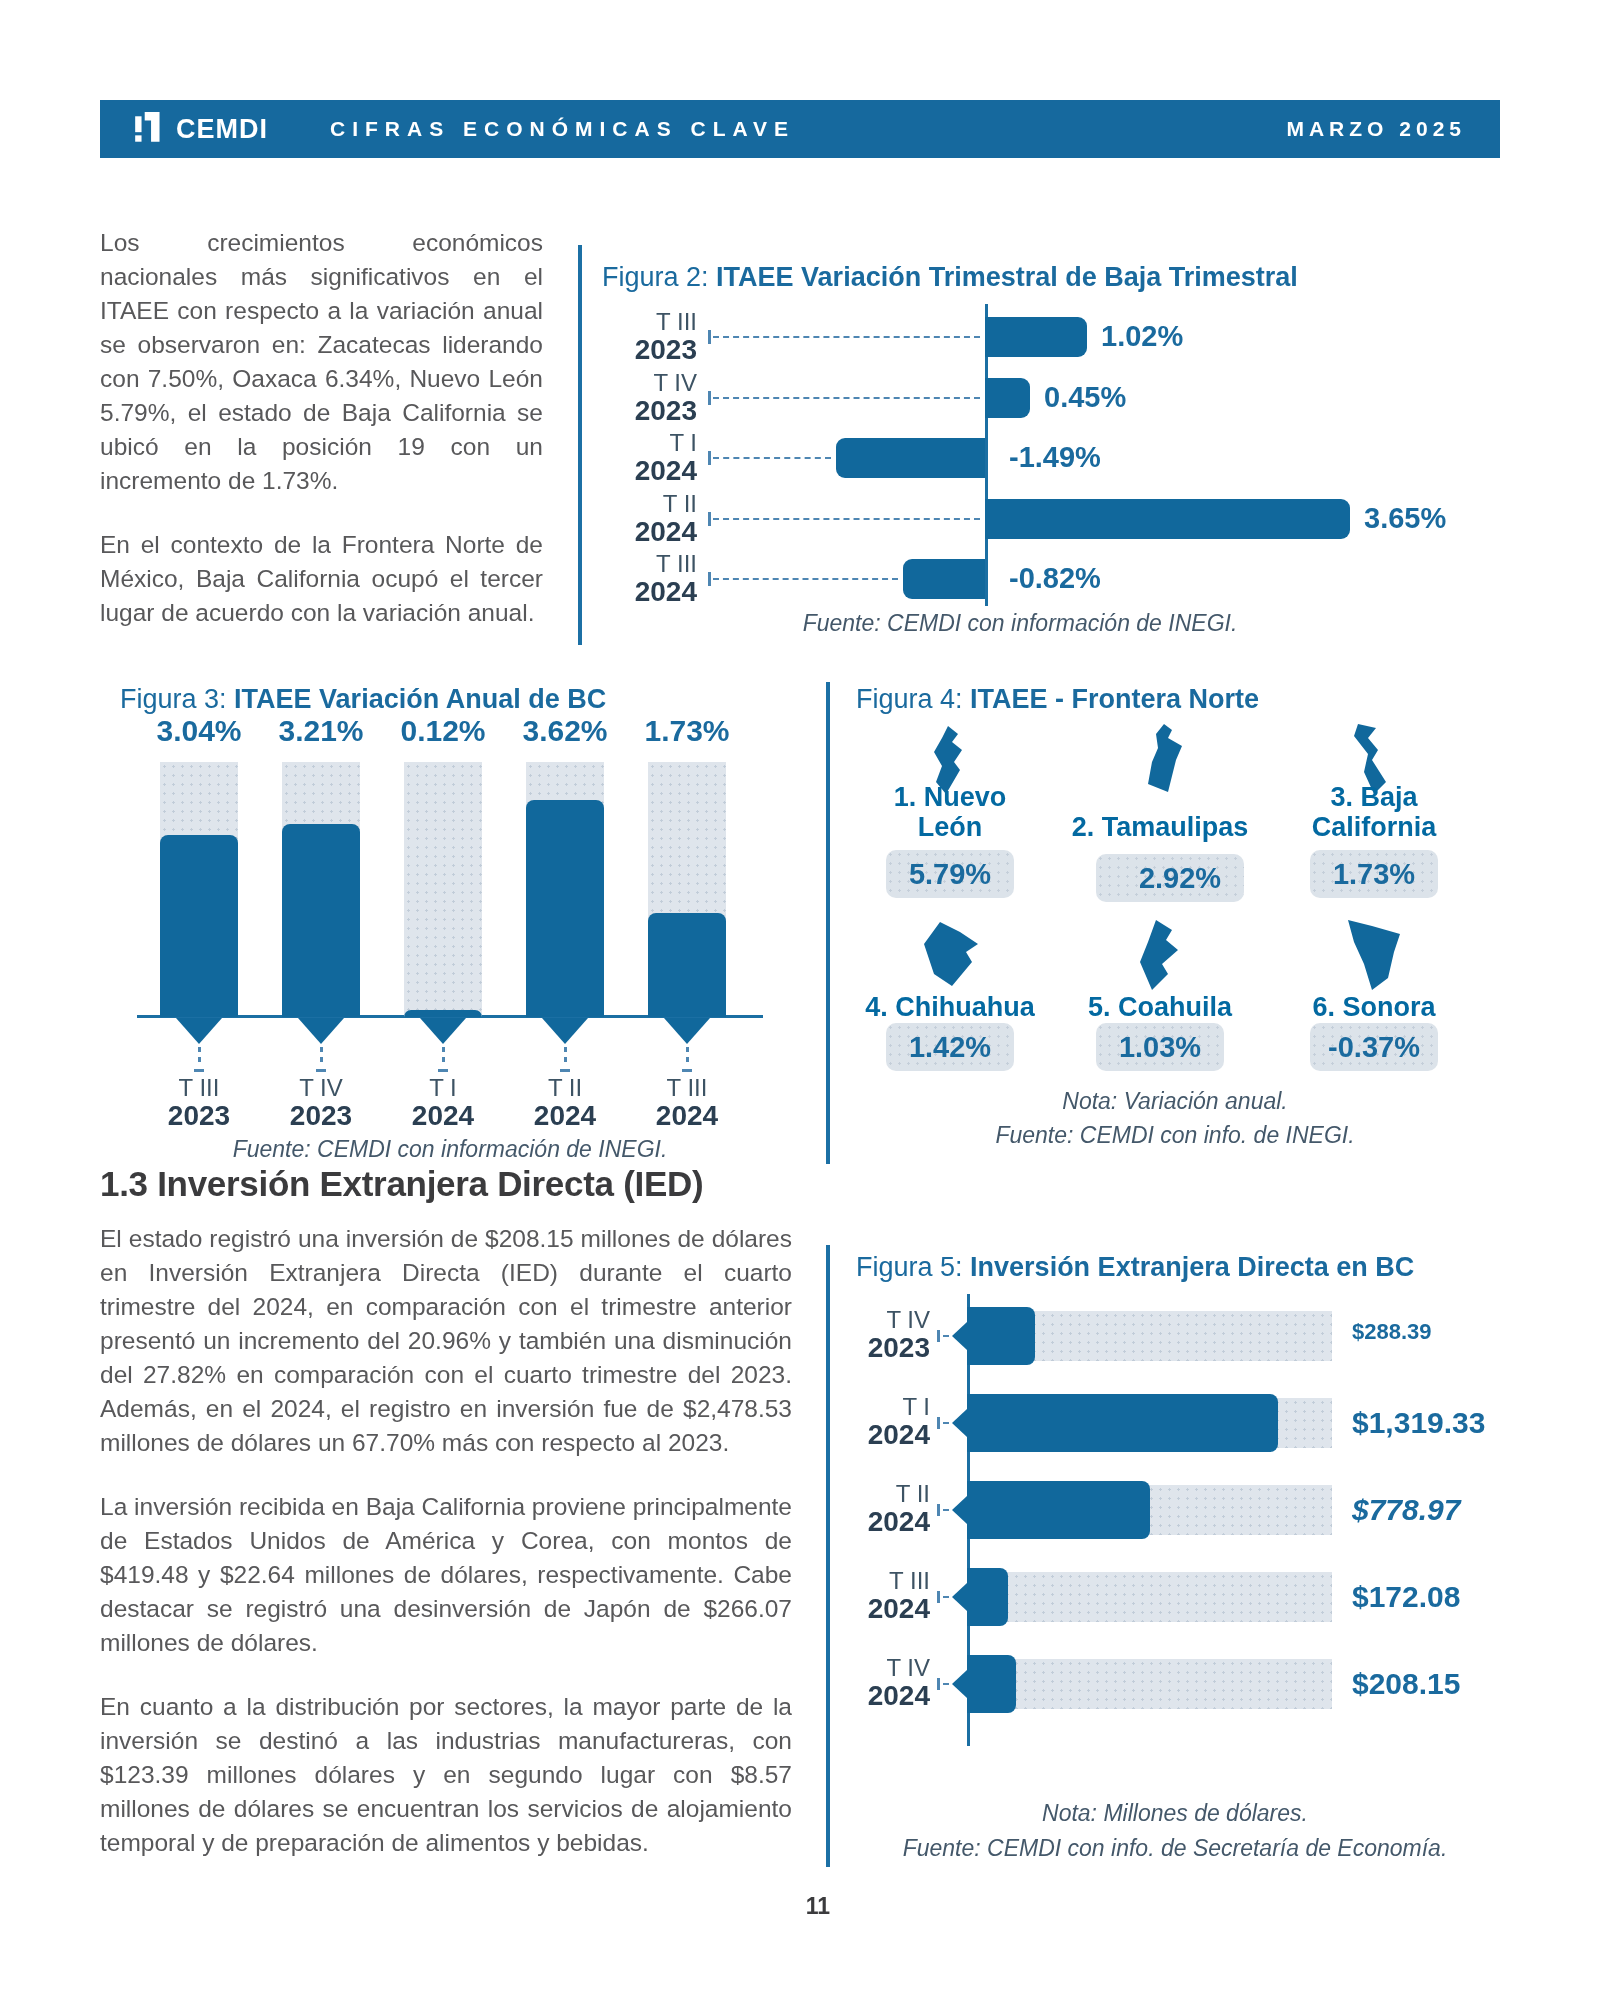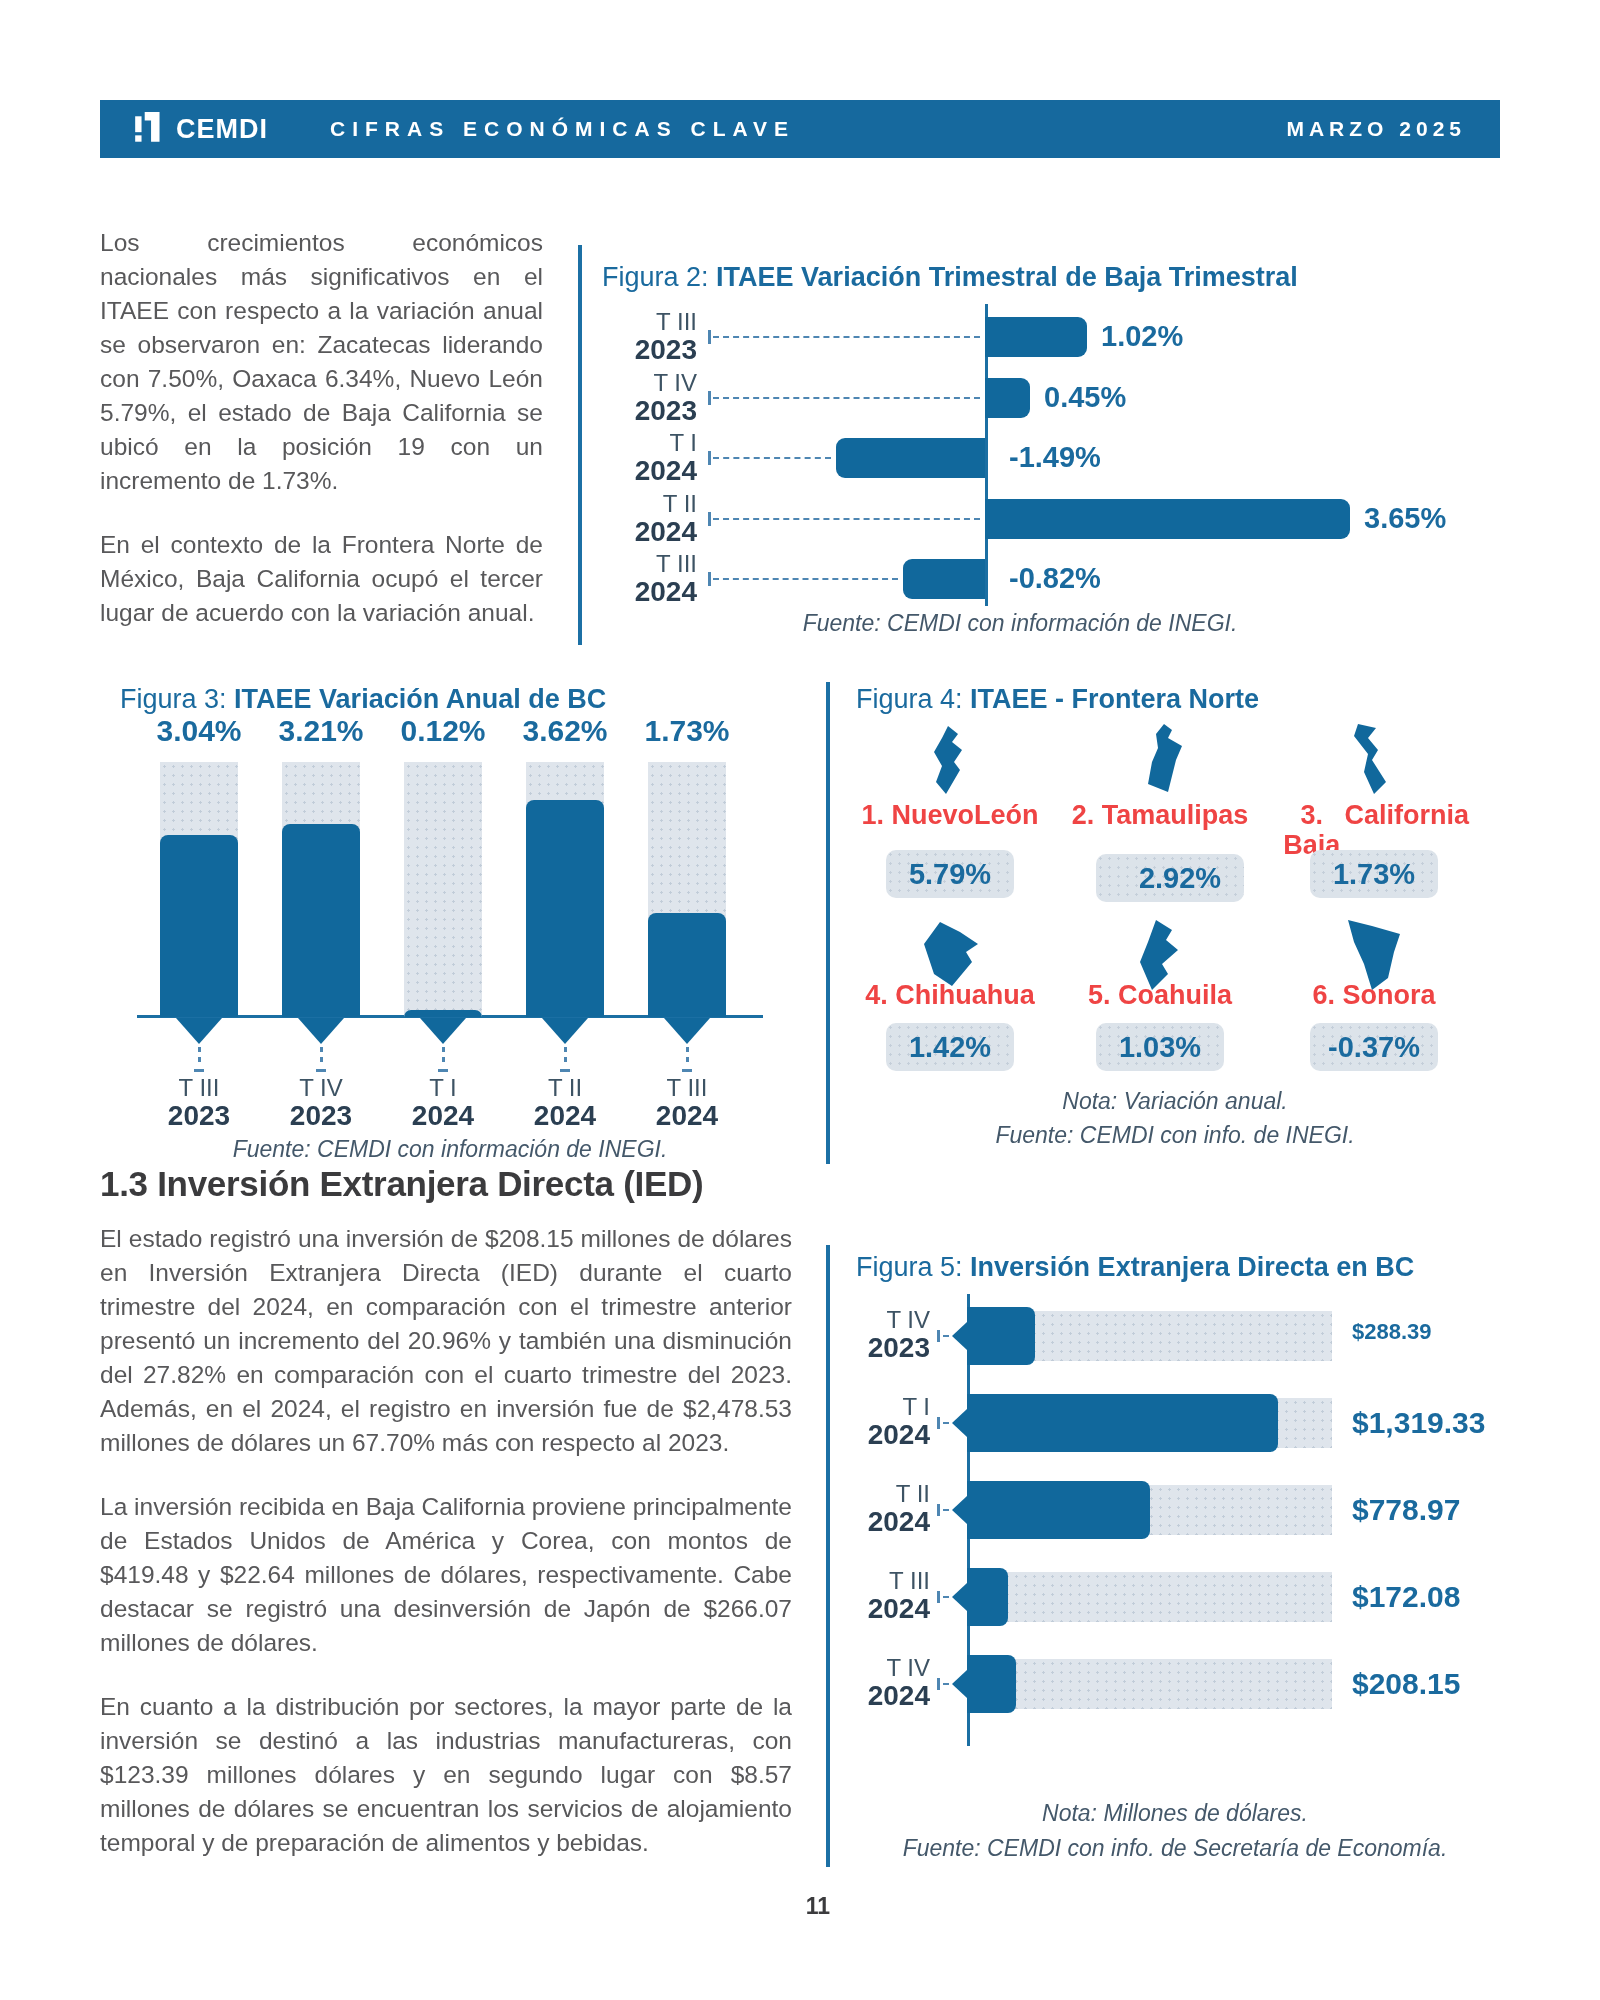--- a/index.html
+++ b/index.html
@@ -44,22 +44,22 @@
   .chartbox{position:absolute;}
   .label-block{position:absolute;text-align:right;}
   .label-block-c{position:absolute;text-align:center;}
 
   
   .pill{position:absolute;width:128px;height:48px;border-radius:10px;
         background-color:#DCE3EA;
         background-image:radial-gradient(rgba(140,160,180,0.3) 1px, transparent 1.2px);
         background-size:9px 9px;
         color:#1A6A9E;font-weight:bold;font-size:29px;line-height:48px;text-align:center;}
-  .state-label{position:absolute;width:190px;text-align:center;color:#ef4444;font-weight:bold;
-               font-size:27px;line-height:30px;display:flex;justify-content:center;}
+  .state-label{position:absolute;width:190px;text-align:center;color:#0369a1;font-weight:bold;
+               font-size:27px;line-height:30px;display:flex;flex-direction:column;justify-content:flex-end;}
   .page-number{position:absolute;left:0;top:1893px;width:1600px;text-align:center;
                font-size:23px;font-weight:bold;color:#3B3B3D;padding-left:18px;}
 </style>
 </head>
 <body>
 
 <div class="page">
 
   <div class="header">
     <div class="logo-wrap">
@@ -279,21 +279,21 @@
       <div class="val-blue" style="left: 517px; top: 114px; font-size: 30px;">$1,319.33</div>
       <div class="label-block" style="left: 0px; top: 189px; width: 95px;">
         <div class="qtr">T II</div>
         <div class="yr">2024</div>
       </div>
       <div class="tick-v" style="left: 102px; top: 212px; height: 12px;"></div>
       <div class="dash-h" style="left: 108px; top: 217px; width: 16px;"></div>
       <div class="lightbar" style="position: absolute; left: 132px; top: 193px; width: 365px; height: 50px;"></div>
       <div class="bar" style="left: 132px; top: 189px; width: 183.435px; height: 58px; border-radius: 0px 8px 8px 0px;"></div>
       <div style="position: absolute; left: 117px; top: 204px; width: 0px; height: 0px; border-top: 14px solid transparent; border-bottom: 14px solid transparent; border-right: 15px solid rgb(17, 104, 156);"></div>
-      <div class="val-blue" style="left: 517px; top: 201px; font-size: 30px;">$778.97</div>
+      <div class="val-blue" style="left: 517px; top: 201px; font-size: 30px; font-style: italic;">$778.97</div>
       <div class="label-block" style="left: 0px; top: 276px; width: 95px;">
         <div class="qtr">T III</div>
         <div class="yr">2024</div>
       </div>
       <div class="tick-v" style="left: 102px; top: 299px; height: 12px;"></div>
       <div class="dash-h" style="left: 108px; top: 304px; width: 16px;"></div>
       <div class="lightbar" style="position: absolute; left: 132px; top: 280px; width: 365px; height: 50px;"></div>
       <div class="bar" style="left: 132px; top: 276px; width: 40.5221px; height: 58px; border-radius: 0px 8px 8px 0px;"></div>
       <div style="position: absolute; left: 117px; top: 291px; width: 0px; height: 0px; border-top: 14px solid transparent; border-bottom: 14px solid transparent; border-right: 15px solid rgb(17, 104, 156);"></div>
       <div class="val-blue" style="left: 517px; top: 288px; font-size: 30px;">$172.08</div>

